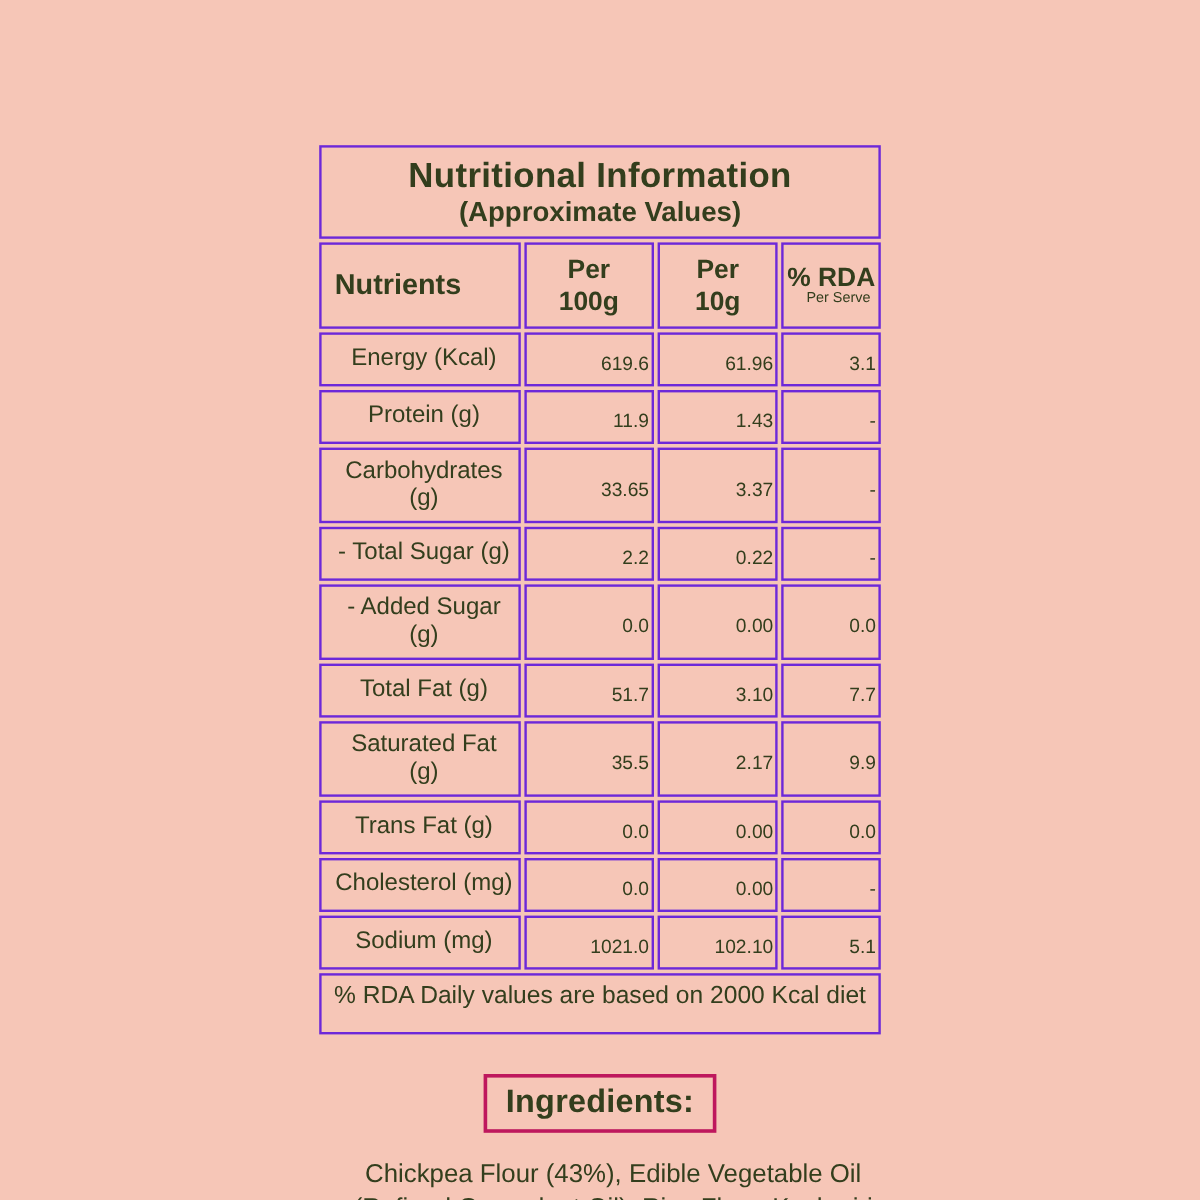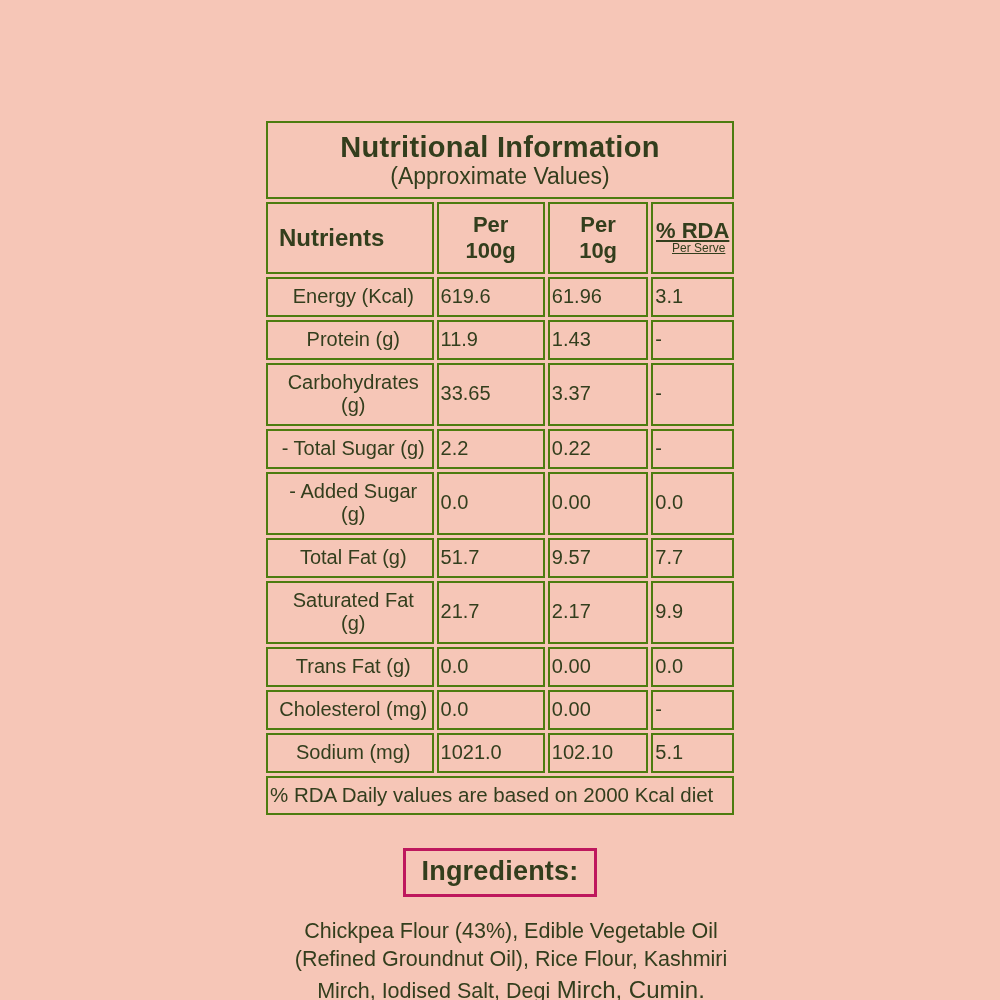--- a/index.html
+++ b/index.html
@@ -19,80 +19,80 @@
     margin: 0 auto;
     padding-top: 118px;
   }
   table.nutri {
     width: 100%;
     border-collapse: separate;
     border-spacing: 3px;
     table-layout: fixed;
   }
   table.nutri td {
-    border: 2px solid #4d7c0f;
+    border: 2px solid #6d28d9;
     vertical-align: middle;
     overflow: hidden;
   }
   .title-cell {
     text-align: center;
     padding: 9px 4px 7px 4px;
   }
   .title-main {
     font-size: 29px;
     font-weight: bold;
     letter-spacing: 0.3px;
     line-height: 1.05;
   }
   .title-sub {
     font-size: 23px;
     line-height: 1.1;
     margin-top: 2px;
+    font-weight: bold;
   }
   .head-cell {
     font-weight: bold;
     font-size: 22px;
     text-align: center;
     padding: 8px 18px;
     height: 30px;
   }
   .head-nutrients {
     text-align: left;
     padding-left: 11px;
     font-size: 24px;
   }
   .head-rda {
     padding: 3px 2px 4px 2px;
-    text-decoration: underline;
   }
   .rda-main {
     font-size: 22px;
     font-weight: bold;
     line-height: 1.0;
   }
   .rda-sub {
     font-size: 12px;
     font-weight: normal;
     line-height: 1.1;
     margin-left: 12px;
   }
   .row-name {
     font-size: 20px;
     text-align: center;
     padding: 6px 4px 7px 11px;
   }
   .row-val {
-    font-size: 20px;
-    text-align: left;
-    padding: 6px 2px 7px 2px;
+    font-size: 16px;
+    text-align: right;
+    padding: 16px 2px 7px 2px;
   }
   .note-cell, .serving-cell {
-    text-align: left;
+    text-align: center;
     font-size: 20.5px;
-    padding: 5px 2px 6px 2px;
+    padding: 5px 2px 18px 2px;
   }
   .ingredients-box {
     width: fit-content;
     margin: 30px auto 0 auto;
     border: 3px solid #be185d;
     padding: 5px 16px 7px 16px;
     font-size: 27px;
     font-weight: bold;
     letter-spacing: 0.2px;
   }
@@ -169,27 +169,27 @@
     <tr>
       <td class="row-name">- Added Sugar (g)</td>
       <td class="row-val">0.0</td>
       <td class="row-val">0.00</td>
       <td class="row-val">0.0</td>
     </tr>
 
     <tr>
       <td class="row-name">Total Fat (g)</td>
       <td class="row-val">51.7</td>
-      <td class="row-val">9.57</td>
+      <td class="row-val">3.10</td>
       <td class="row-val">7.7</td>
     </tr>
 
     <tr>
       <td class="row-name">Saturated Fat (g)</td>
-      <td class="row-val">21.7</td>
+      <td class="row-val">35.5</td>
       <td class="row-val">2.17</td>
       <td class="row-val">9.9</td>
     </tr>
 
     <tr>
       <td class="row-name">Trans Fat (g)</td>
       <td class="row-val">0.0</td>
       <td class="row-val">0.00</td>
       <td class="row-val">0.0</td>
     </tr>

